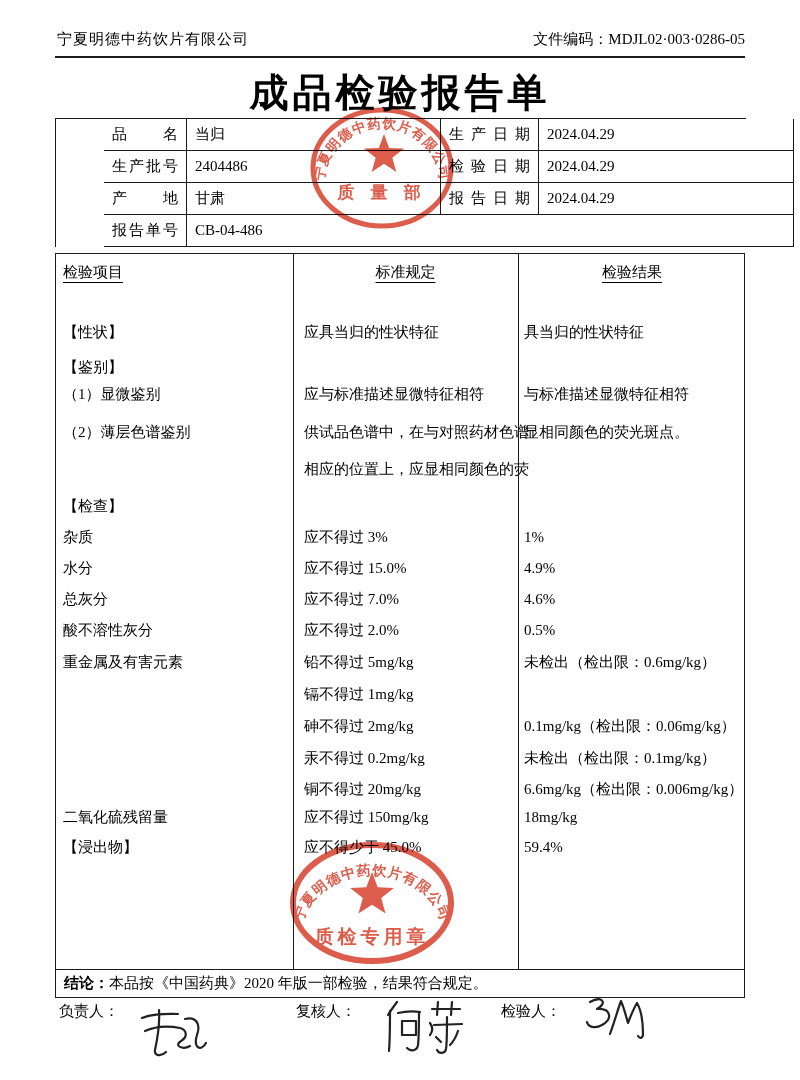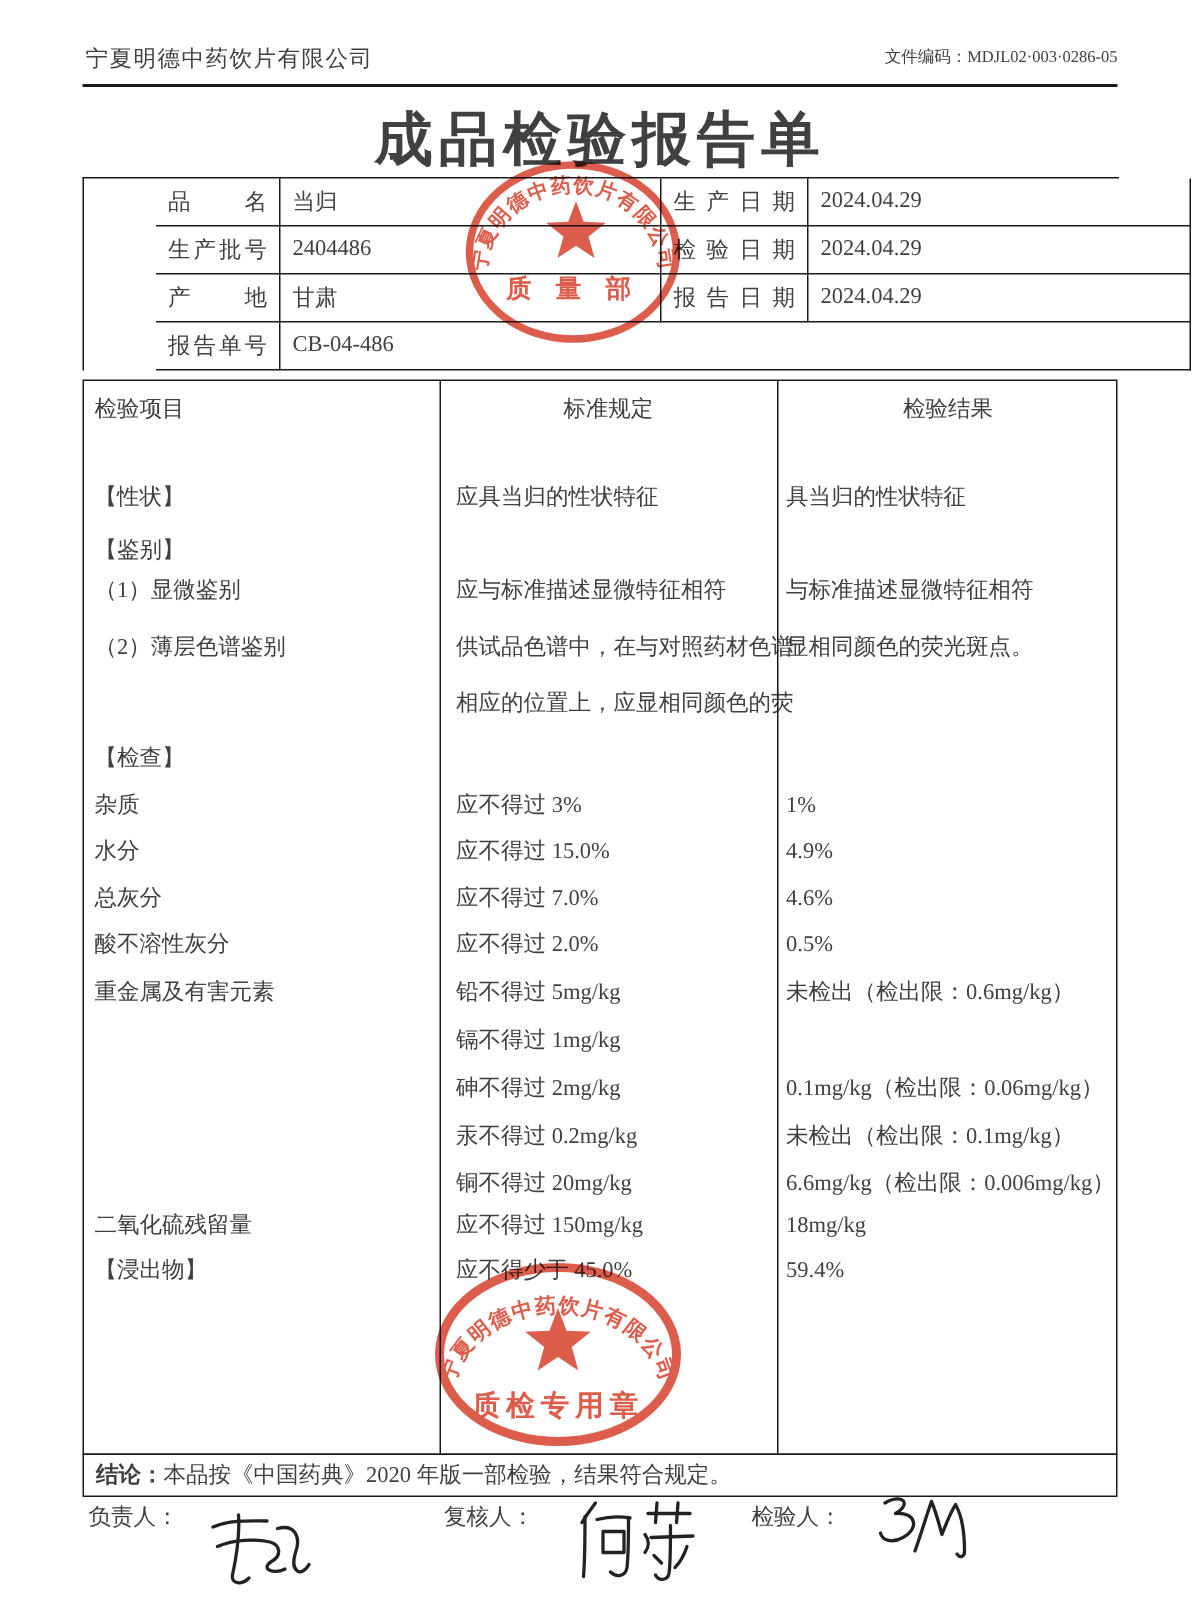--- a/index.html
+++ b/index.html
@@ -1,38 +1,38 @@
 <!DOCTYPE html>
 <html><head>
 <meta charset="utf-8">
 <style>
   html,body{margin:0;padding:0;background:#fff;}
   .page{position:relative;width:800px;height:1080px;background:#fff;overflow:hidden;
-        font-family:"Liberation Serif","DejaVu Serif",serif;color:#404040;}
+        font-family:"Liberation Serif","DejaVu Serif",serif;color:#000000;}
   .abs{position:absolute;}
   
   .company{top:30px;left:57px;font-size:15px;letter-spacing:1px;}
-  .doccode{top:30px;right:55px;font-size:11px;}
+  .doccode{top:30px;right:55px;font-size:15px;}
   .header-rule{top:56px;left:55px;width:690px;height:2px;background:#1a1a1a;}
   .title{top:66px;left:0;width:800px;text-align:center;font-size:39px;font-weight:bold;letter-spacing:4px;}
   
   .info-table{top:118px;left:55px;width:690px;border-top:1px solid #1a1a1a;border-left:1px solid #1a1a1a;}
   .irow{display:grid;grid-template-columns:83px 254px 98px 255px;height:32px;margin-left:48px;}
   .irow.merged{grid-template-columns:83px 607px;}
   .icell{border-right:1px solid #1a1a1a;border-bottom:1px solid #1a1a1a;
          font-size:15px;display:flex;align-items:center;padding:0 8px;white-space:nowrap;}
   .jlabel{display:block;width:100%;text-align:justify;text-align-last:justify;}
   
   .main-table{top:253px;left:55px;width:690px;height:717px;border:1px solid #1a1a1a;box-sizing:border-box;}
   .main-table::before,.main-table::after{content:"";position:absolute;top:0;bottom:0;width:1px;background:#1a1a1a;}
   .main-table::before{left:237px;}
   .main-table::after{left:462px;}
   .thead{display:grid;grid-template-columns:237px 225px 228px;height:70px;padding-top:9px;box-sizing:border-box;}
   .thcell{font-size:15px;}
-  .thcell span{text-underline-offset:5px;}
+  .thcell span{text-decoration:underline;text-underline-offset:5px;}
   .th0{padding-left:7px;}
   .th1,.th2{text-align:center;}
   .trow{display:grid;grid-template-columns:237px 225px 228px;}
   .tcell{font-size:15px;line-height:17px;white-space:nowrap;}
   .c0{padding-left:7px;}
   .c1{padding-left:11px;}
   .c2{padding-left:6px;}
   
   .conclusion{top:969px;left:55px;width:690px;height:29px;border:1px solid #1a1a1a;box-sizing:border-box;
               display:flex;align-items:center;font-size:15px;padding-left:8px;}

